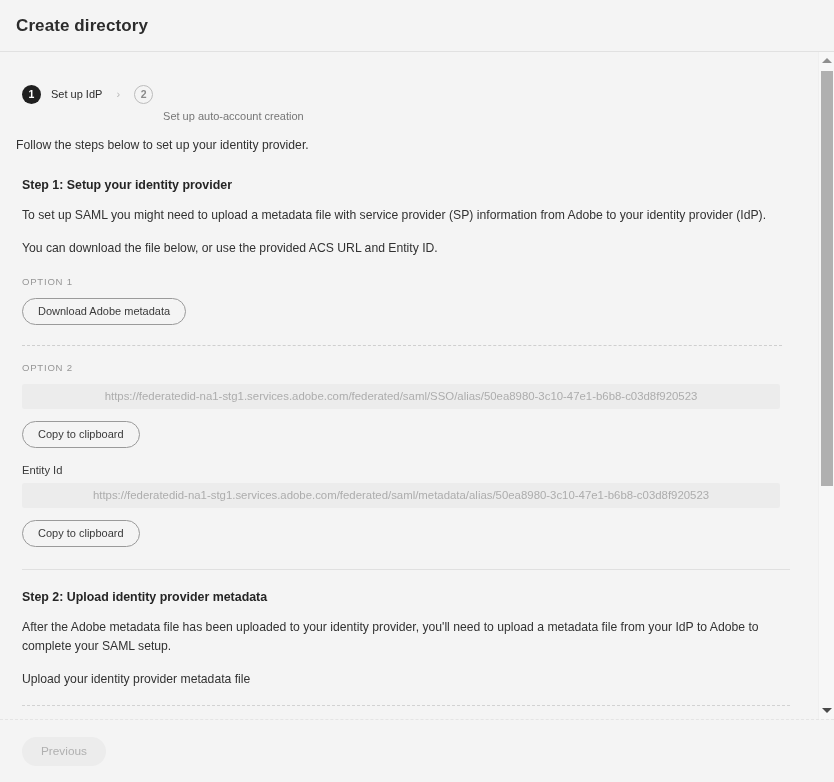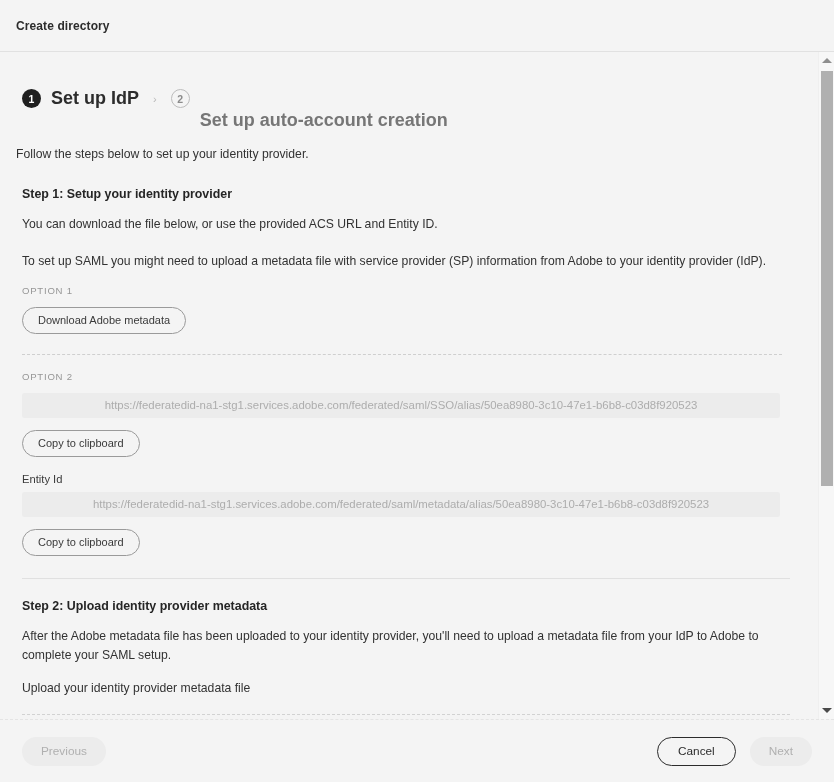--- a/index.html
+++ b/index.html
@@ -23,21 +23,21 @@
   .titlebar {
     height: 52px;
     flex: 0 0 52px;
     display: flex;
     align-items: center;
     padding: 0 16px;
     border-bottom: 1px solid #e1e1e1;
     background: #f4f4f4;
   }
   .title {
-    font-size: 12px;
+    font-size: 17px;
     font-weight: bold;
     color: #2c2c2c;
     letter-spacing: .1px;
   }
 
   
   .bodywrap {
     position: relative;
     flex: 1 1 auto;
     overflow: hidden;
@@ -62,21 +62,21 @@
   .step { display: flex; align-items: center; gap: 10px; }
   .step-num {
     width: 19px; height: 19px;
     border-radius: 50%;
     display: flex; align-items: center; justify-content: center;
     font-size: 10.5px; font-weight: bold;
     flex: 0 0 19px;
   }
   .step-num.active { background: #1f1f1f; color: #fff; }
   .step-num.inactive { background: transparent; color: #8b8b8b; border: 1px solid #bcbcbc; }
-  .step-label { font-size: 18px; color: #2c2c2c; font-weight: bold; }
+  .step-label { font-size: 11px; color: #2c2c2c; }
   .step-label.muted { color: #767676; margin-top: 44px; }
   .step-sep { color: #b9b9b9; font-size: 11px; padding: 0 5px; }
 
   
   .lead {
     font-size: 12.2px;
     color: #323232;
     margin: 0 0 26px 0;
     padding-left: 2px;
   }
@@ -272,22 +272,22 @@
           <span class="step-sep">›</span>
           <div class="step">
             <span class="step-num inactive">2</span>
             <span class="step-label muted">Set up auto-account creation</span>
           </div>
         </div>
 
         <p class="lead">Follow the steps below to set up your identity provider.</p>
 
         <h2 class="sec-head">Step 1: Setup your identity provider</h2>
+        <p class="para">To set up SAML you might need to upload a metadata file with service provider (SP) information from Adobe to your identity provider (IdP).</p>
         <p class="para tight">You can download the file below, or use the provided ACS URL and Entity ID.</p>
-        <p class="para">To set up SAML you might need to upload a metadata file with service provider (SP) information from Adobe to your identity provider (IdP).</p>
 
         <div class="optlabel">OPTION 1</div>
         <div class="btn-row">
           <button class="btn">Download Adobe metadata</button>
         </div>
 
         <hr class="div-dashed">
 
         <div class="optlabel">OPTION 2</div>
 
@@ -327,19 +327,15 @@
       <div class="sb-btn down">
         <span class="arrow-down"></span>
       </div>
     </div>
   </div>
 
   <div class="footer">
     <div class="footer-left">
       <button class="btn-quiet" disabled="">Previous</button>
     </div>
-    <div class="footer-right">
-      <button class="btn-outline-dark">Cancel</button>
-      <button class="btn-quiet" disabled="">Next</button>
-    </div>
   </div>
 
 </div>
 
 </body></html>

